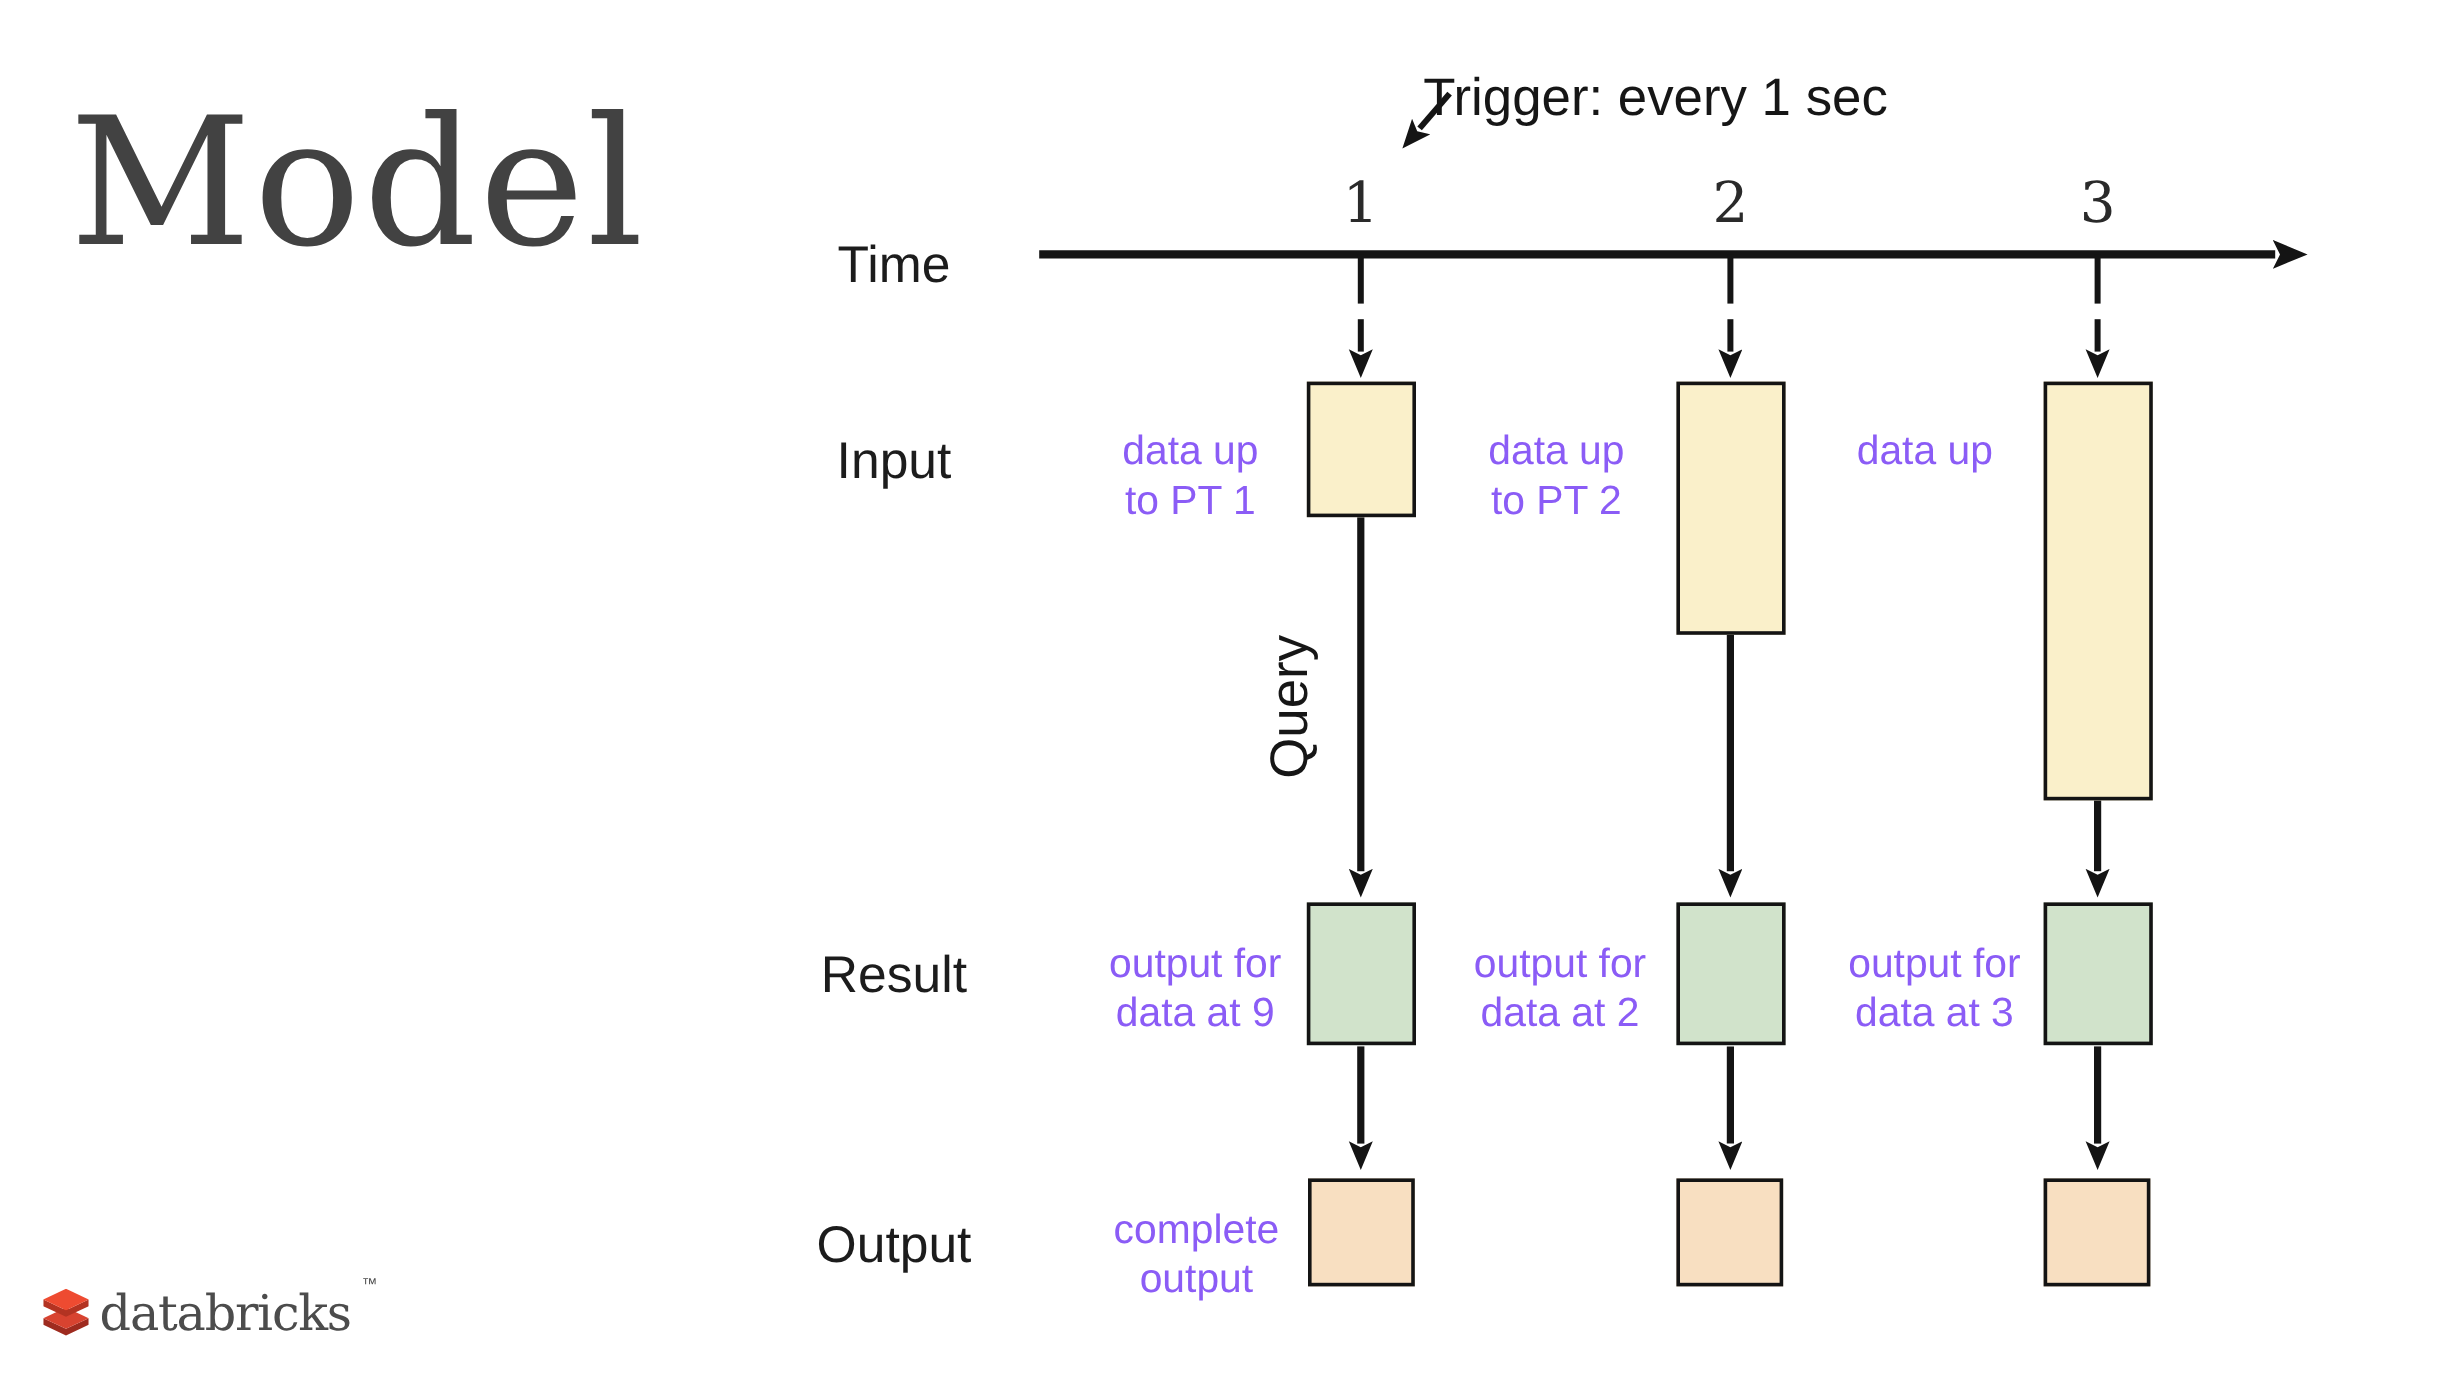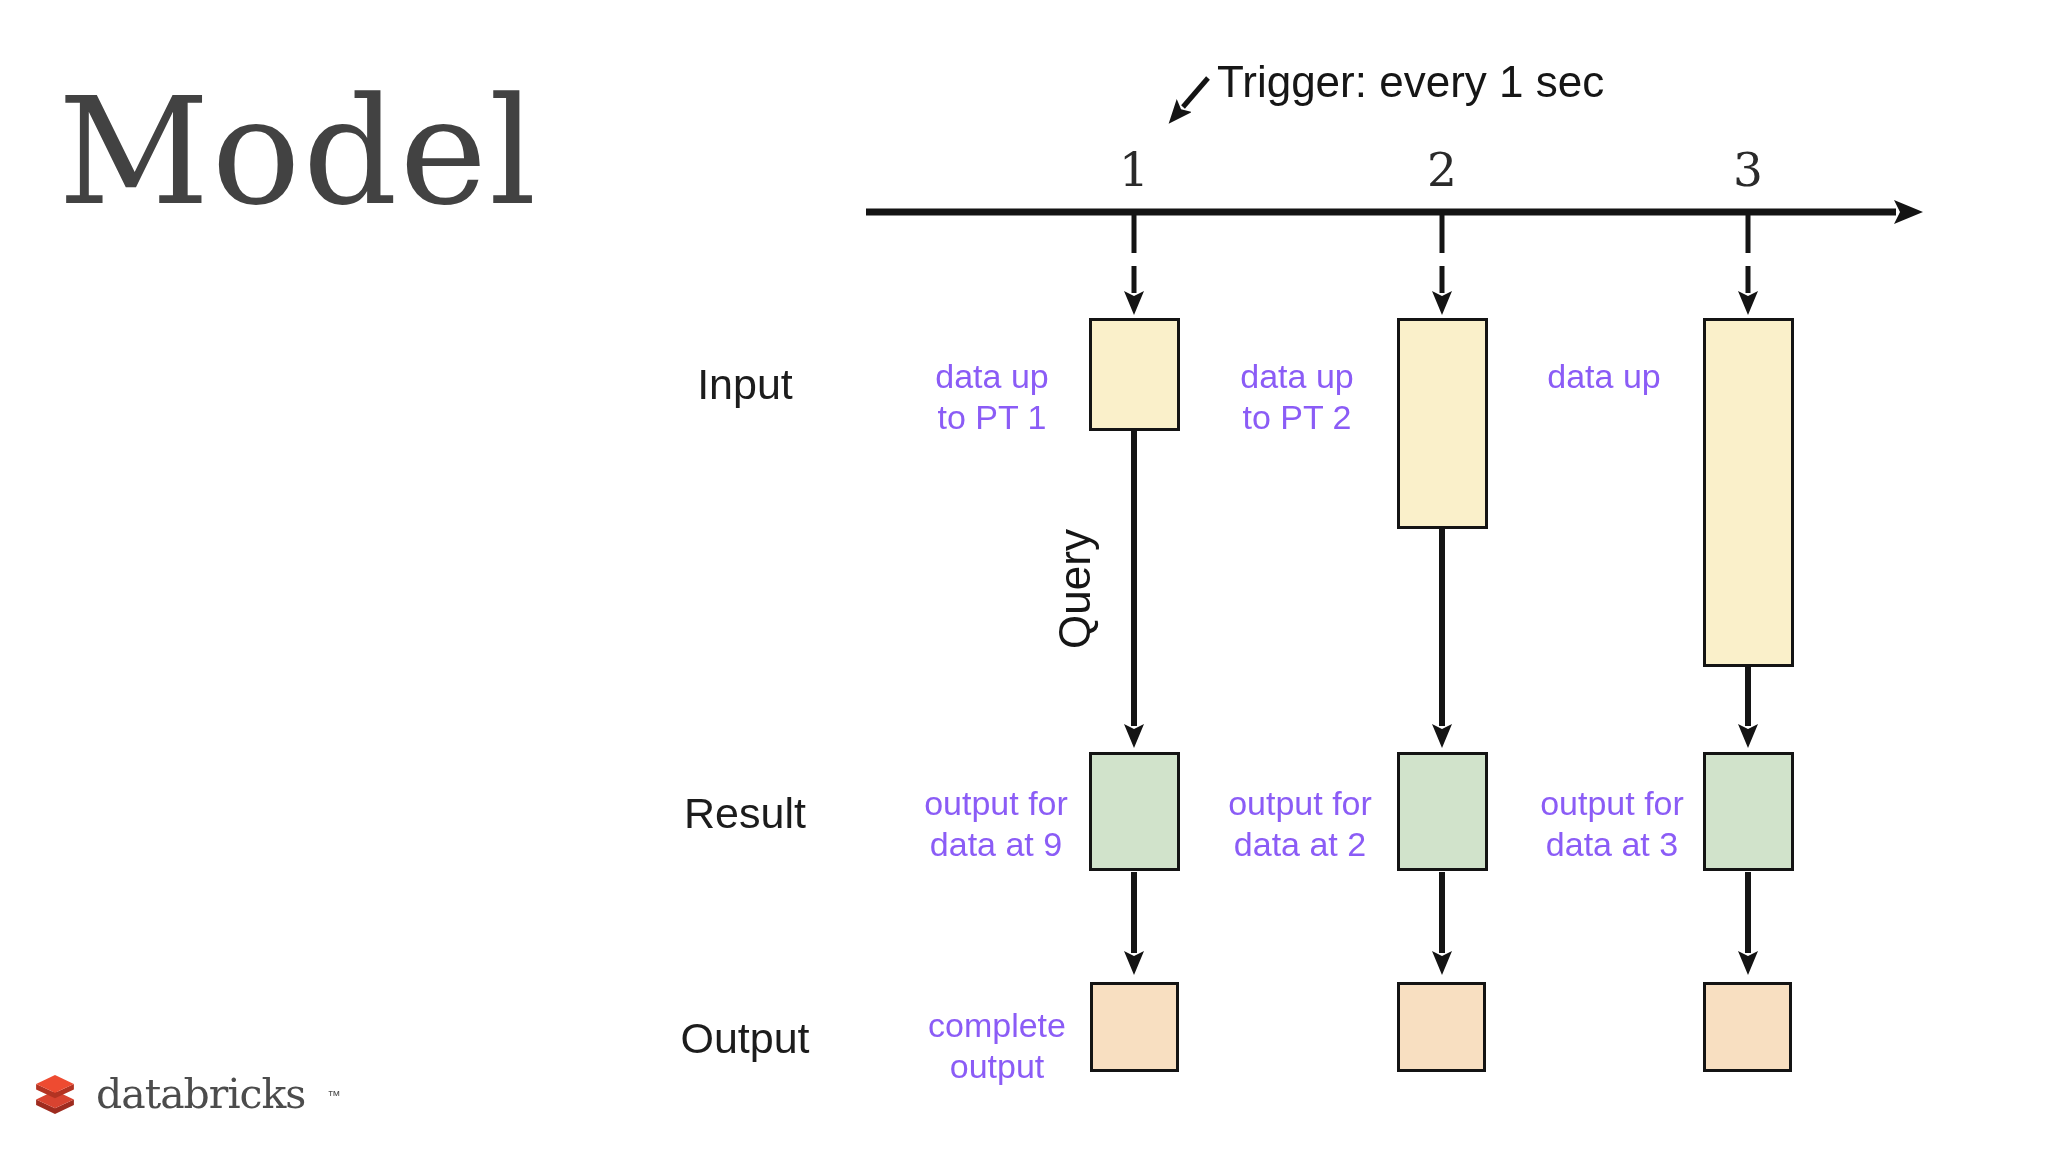--- a/index.html
+++ b/index.html
@@ -14,21 +14,21 @@
   .abs{position:absolute;}
   
   .slide-title{
     left:58px;top:78px;
     font-family:"DejaVu Serif", serif;
     font-size:148px;line-height:1;
     font-weight:400;color:#424242;
     letter-spacing:2px;
   }
   .trigger-label{
-    left:1217px;top:58px;
+    left:1186px;top:58px;
     font-size:44px;line-height:1.1;color:#161616;
   }
   .tick-label{
     top:144px;width:80px;text-align:center;
     font-family:"DejaVu Serif", serif;
     font-size:47px;color:#2a2a2a;line-height:1.1;
   }
   .row-label{
     left:565px;width:360px;text-align:center;
     font-size:43px;color:#1c1c1c;line-height:1.15;
@@ -40,21 +40,21 @@
   .query-label{
     left:1075px;top:589px;
     transform:translate(-50%,-50%) rotate(-90deg);
     font-size:44px;color:#161616;white-space:nowrap;
   }
   
   .box{border:3px solid #141414;box-sizing:border-box;}
   
   .logo{
     left:36px;top:1074px;
-    display:flex;align-items:flex-end;gap:22px;
+    display:flex;align-items:flex-start;gap:9px;
   }
   .wordmark{
     font-family:"DejaVu Serif", serif;
     font-size:41px;color:#4c4c4c;line-height:1;
     letter-spacing:-1px;
   }
   .tm{font-size:13px;color:#4c4c4c;position:relative;top:-12px;}
   svg.overlay{position:absolute;left:0;top:0;pointer-events:none;}
 </style>
 </head>
@@ -94,20 +94,21 @@
   </svg>
 
   <div class="abs slide-title">Model</div>
 
   <div class="abs trigger-label">Trigger: every 1 sec</div>
 
   <div class="abs tick-label" style="left:1094px;">1</div>
   <div class="abs tick-label" style="left:1402px;">2</div>
   <div class="abs tick-label" style="left:1708px;">3</div>
 
+  <div class="abs row-label" style="top:197px;">Time</div>
   <div class="abs row-label" style="top:360px;">Input</div>
   <div class="abs row-label" style="top:775px;margin-top:14px;">Result</div>
   <div class="abs row-label" style="top:1014px;">Output</div>
 
   <div class="abs box" style="left: 1089px; top: 318px; width: 91px; height: 113px; background-color: rgb(250, 240, 202);"></div>
   <div class="abs box" style="left: 1397px; top: 318px; width: 91px; height: 211px; background-color: rgb(250, 240, 202);"></div>
   <div class="abs box" style="left: 1703px; top: 318px; width: 91px; height: 349px; background-color: rgb(250, 240, 202);"></div>
 
   <div class="abs box" style="left: 1089px; top: 752px; width: 91px; height: 119px; background-color: rgb(209, 227, 203);"></div>
   <div class="abs box" style="left: 1397px; top: 752px; width: 91px; height: 119px; background-color: rgb(209, 227, 203);"></div>

